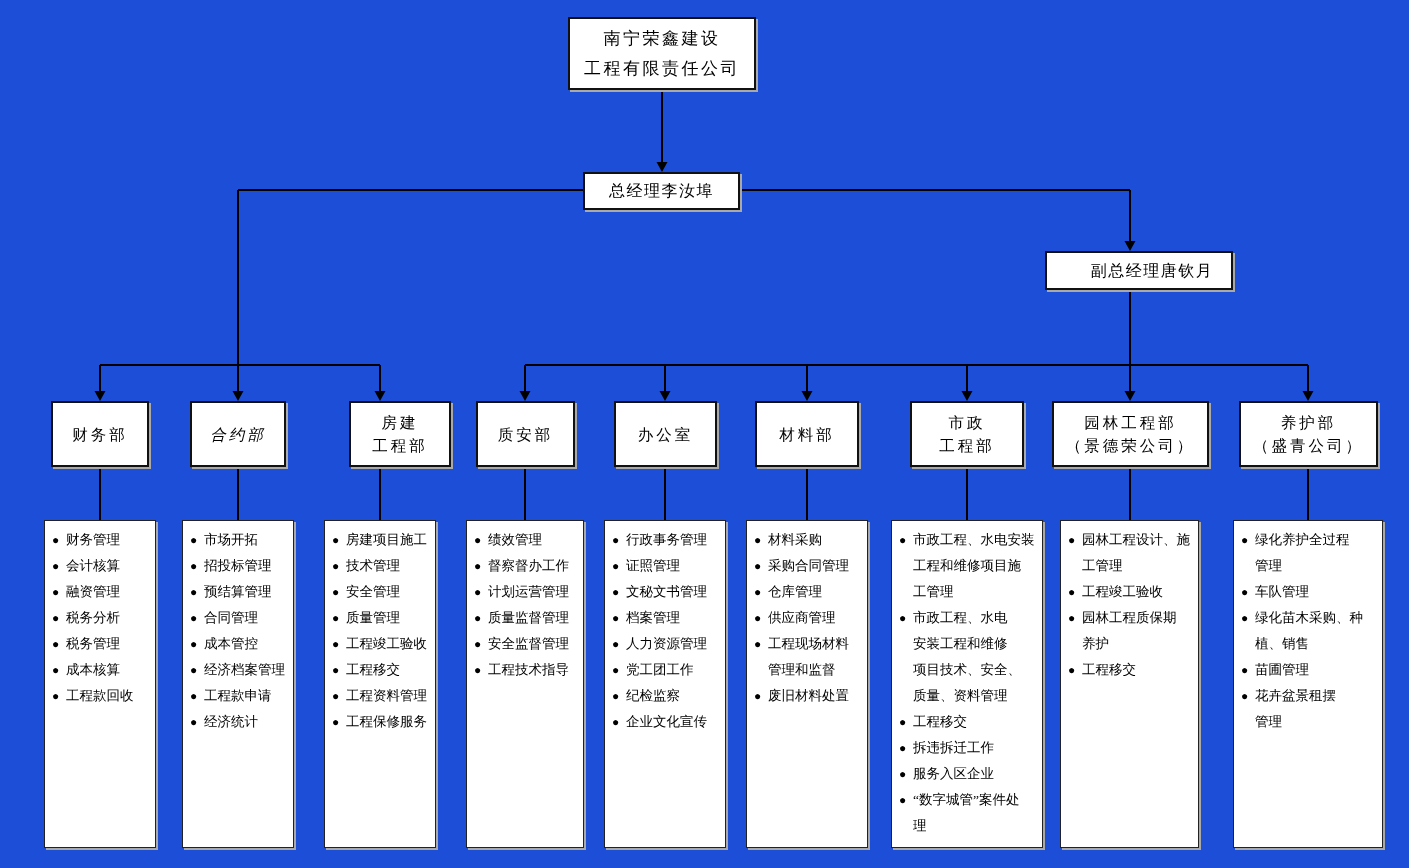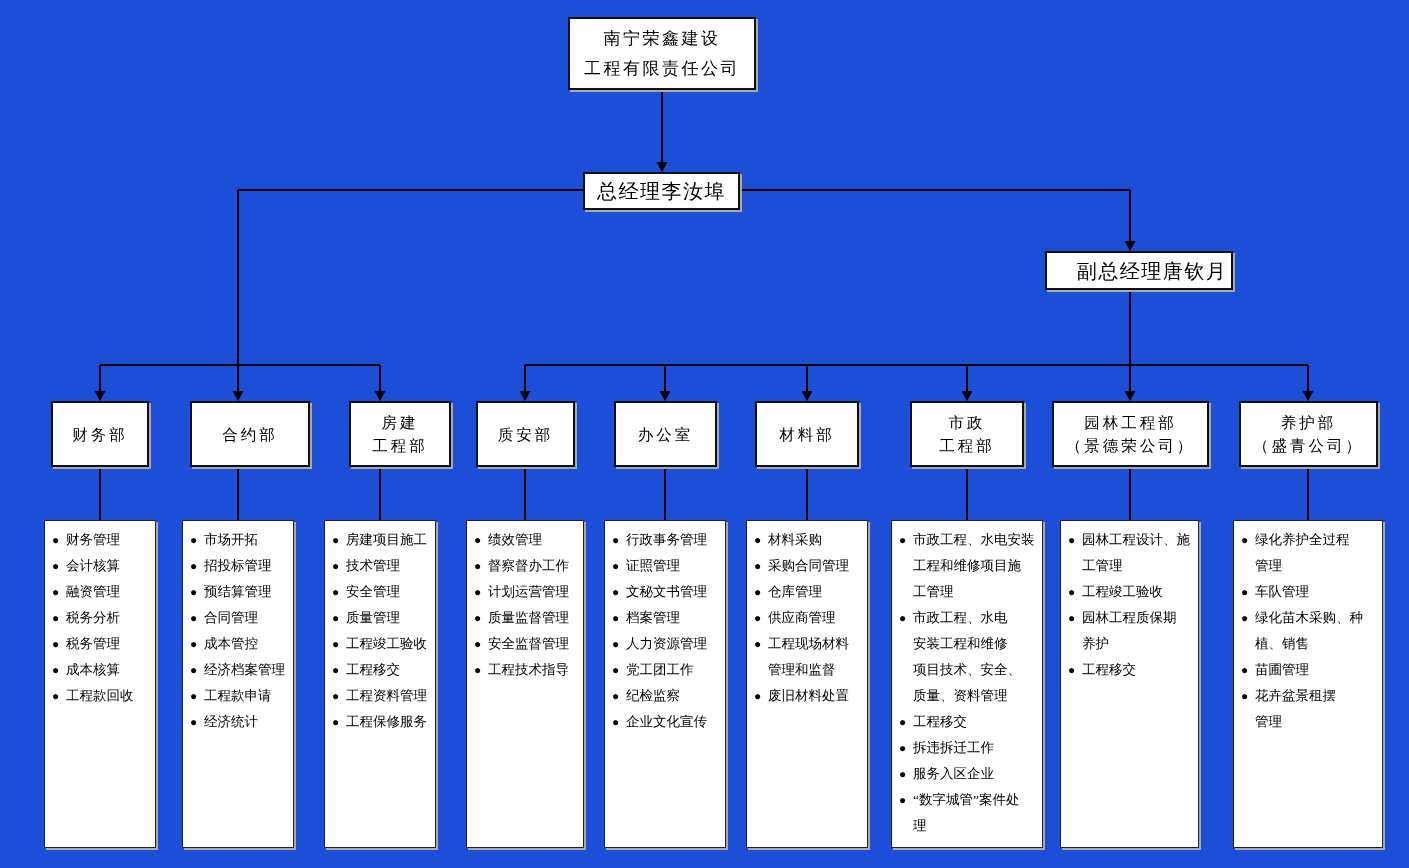--- a/index.html
+++ b/index.html
@@ -24,21 +24,21 @@
     border: 2px solid #111111;
     box-shadow: 2px 2px 0 #a9a9a9;
     display: flex;
     align-items: center;
     justify-content: center;
     text-align: center;
     white-space: pre-line;
     box-sizing: border-box;
   }
   .root-box   { font-size: 17px; line-height: 30px; letter-spacing: 2.5px; }
-  .leader-box { font-size: 20px; line-height: 20px; letter-spacing: 1.5px; }
+  .leader-box { font-size: 16px; line-height: 20px; letter-spacing: 1.5px; }
   .dept-box   { font-size: 15.5px; line-height: 23px; letter-spacing: 3px; }
   .duties {
     position: absolute;
     top: 520px;
     height: 328px;
     background: #ffffff;
     border: 1.4px solid #222222;
     box-shadow: 2px 2px 0 #a9a9a9;
     box-sizing: border-box;
   }
@@ -115,21 +115,21 @@
   </svg>
 
   <div class="box root-box" style="left:568px; top:17px; width:188px; height:73px;">南宁荣鑫建设
 工程有限责任公司</div>
 
   <div class="box leader-box" style="left:583px; top:172px; width:157px; height:38px;">总经理李汝埠</div>
 
   <div class="box leader-box" style="left:1045px; top:251px; width:188px; height:39px;padding-left:26px;">副总经理唐钦月</div>
 
   <div class="box dept-box" style="left:51px;   top:401px; width:98px;  height:66px;">财务部</div>
-  <div class="box dept-box" style="left:190px;  top:401px; width:120px;  height:66px;">合约部</div>
+  <div class="box dept-box" style="left:190px;  top:401px; width:96px;  height:66px;font-style:italic;">合约部</div>
   <div class="box dept-box" style="left:329px;  top:401px; width:102px; height:66px;margin-left:20px;">房建
 工程部</div>
   <div class="box dept-box" style="left:476px;  top:401px; width:99px;  height:66px;">质安部</div>
   <div class="box dept-box" style="left:614px;  top:401px; width:103px; height:66px;">办公室</div>
   <div class="box dept-box" style="left:755px;  top:401px; width:104px; height:66px;">材料部</div>
   <div class="box dept-box" style="left:910px;  top:401px; width:114px; height:66px;">市政
 工程部</div>
   <div class="box dept-box" style="left:1052px; top:401px; width:157px; height:66px;">园林工程部
 （景德荣公司）</div>
   <div class="box dept-box" style="left:1239px; top:401px; width:139px; height:66px;">养护部

